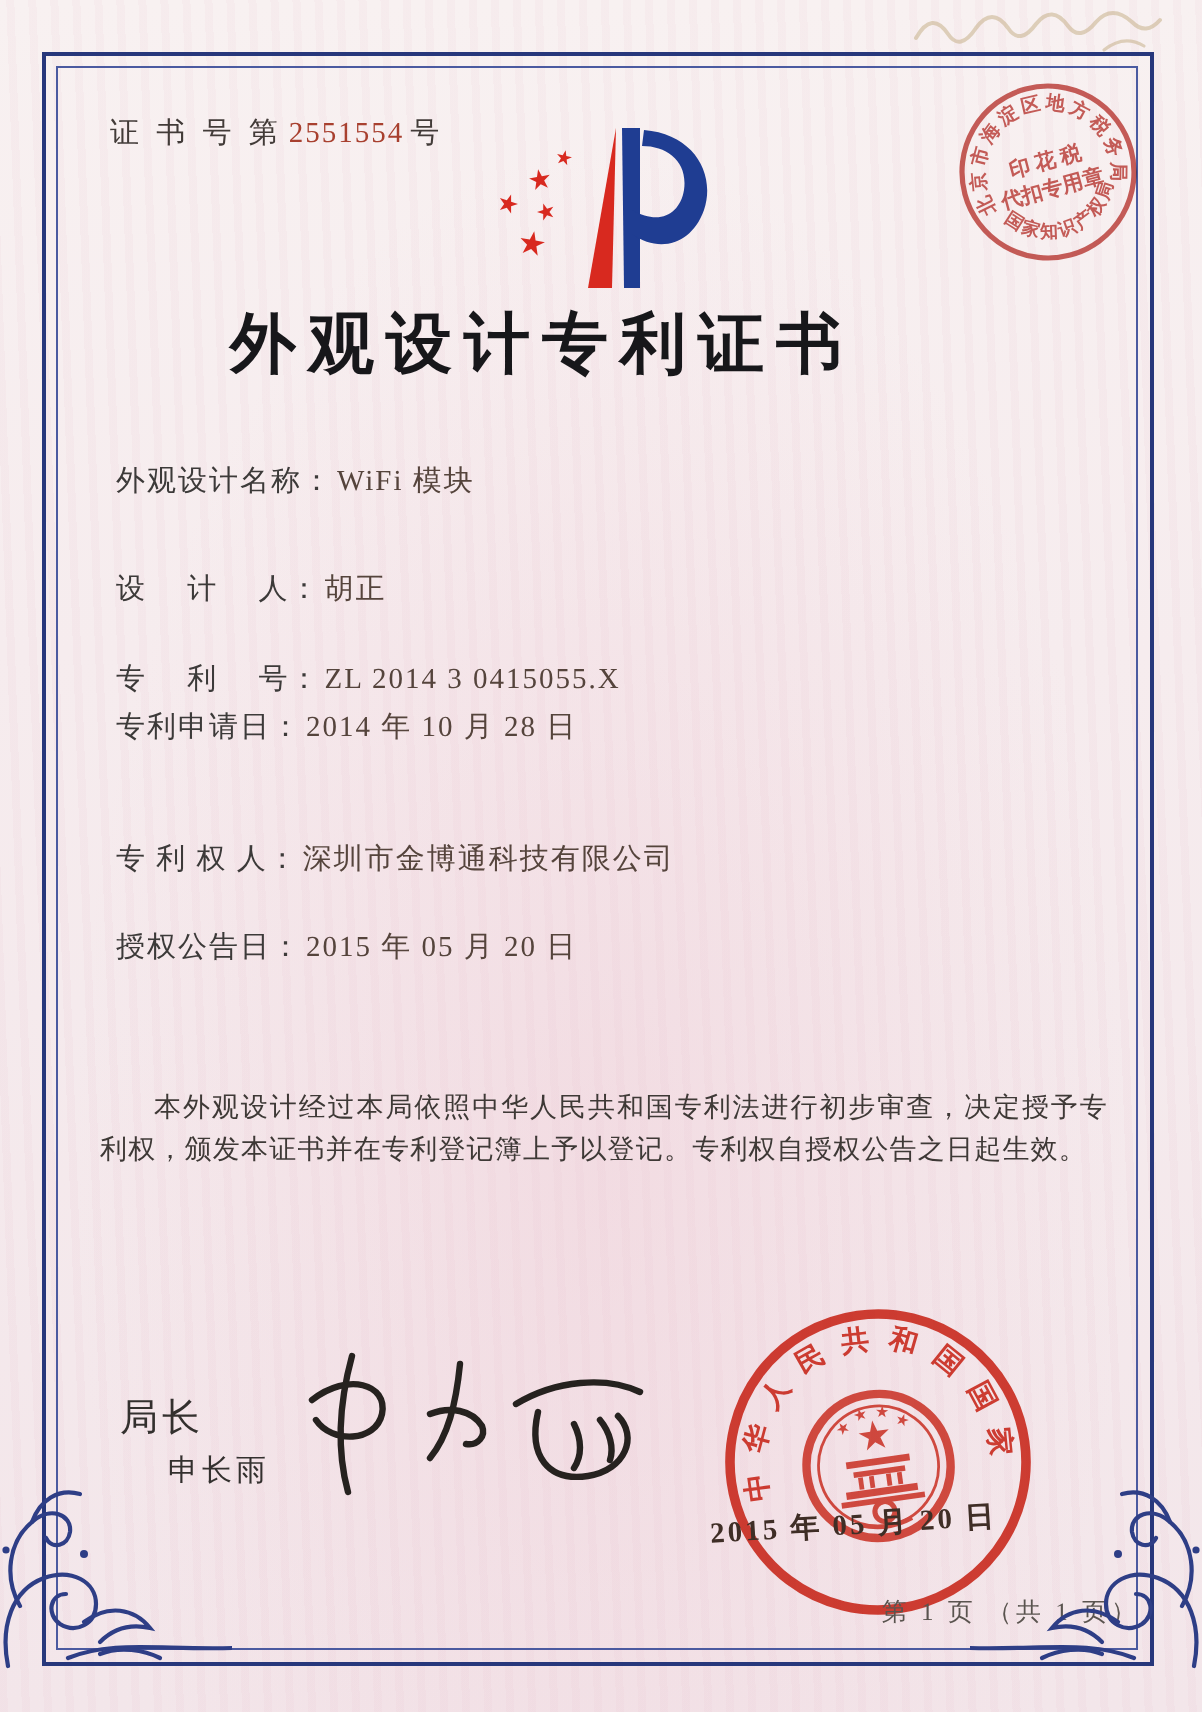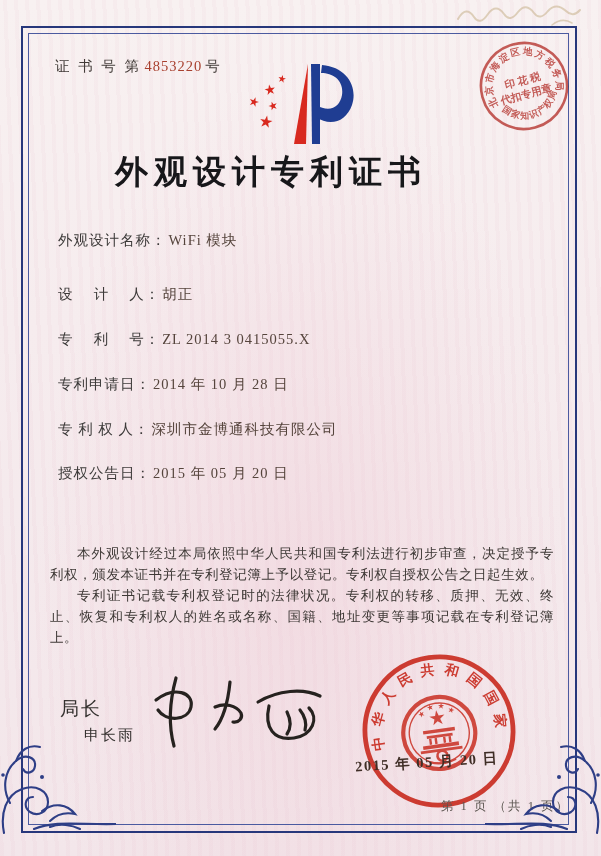--- a/index.html
+++ b/index.html
@@ -16,21 +16,21 @@
   .frame-inner{position:absolute;left:28px;top:33px;width:539px;height:790px;border:1.2px solid #4b5aa0;}
   
   .cert-no{position:absolute;left:55px;top:57px;font-size:14.5px;letter-spacing:2.5px;color:#423b38;}
   .cert-no .num{color:#a8402f;letter-spacing:1px;padding:0 3px;}
   
   .title{position:absolute;left:0;top:150px;width:542px;text-align:center;
     font-size:33px;font-weight:700;letter-spacing:6px;color:#17171a;}
   
   .field{position:absolute;left:58px;width:500px;font-size:14.5px;color:#3c3a39;letter-spacing:1px;white-space:nowrap;}
   .field .val{color:#55443c;padding-left:2px;}
-  .f0{top:231px}.f1{top:285px}.f2{top:330px}.f3{top:375px}.f4{top:420px}.f5{top:464px}
+  .f0{top:231px}.f1{top:285px}.f2{top:330px}.f3{top:354px}.f4{top:420px}.f5{top:464px}
   
   .body-text{position:absolute;left:50px;top:495px;width:504px;font-size:13.5px;line-height:21px;
     color:#3e3936;text-align:justify;letter-spacing:.6px;margin-top:48px;}
   .body-text p{margin:0;text-indent:2em;}
   
   .director-title{position:absolute;left:60px;top:696px;font-size:19px;color:#33302e;letter-spacing:2px;}
   .director-name{position:absolute;left:60px;top:726px;font-size:15px;color:#33302e;letter-spacing:2px;margin-left:24px;}
   .signature{position:absolute;left:142px;top:666px;}
   
   .big-seal{position:absolute;left:359px;top:651px;mix-blend-mode:multiply;opacity:.95;}
@@ -59,21 +59,21 @@
 
   <div class="frame-outer"></div>
   <div class="frame-inner"></div>
 
   <svg class="scribble" width="142" height="28" viewBox="0 0 142 28">
     <path d="M 2 18 q 8 -14 16 -2 q 6 9 14 -3 q 8 -11 16 0 q 6 9 14 -2 q 8 -10 16 1 q 6 8 14 -2 q 8 -9 18 0 q 7 7 14 -1" stroke="#c3ac82" stroke-width="2" fill="none" stroke-linecap="round"></path>
     <path d="M 96 24 q 10 -8 20 -2" stroke="#c3ac82" stroke-width="1.6" fill="none" stroke-linecap="round"></path>
   </svg>
 
   <div class="cert-no">
-    <span>证 书 号 第</span><span class="num">4853220</span><span>号</span>
+    <span>证 书 号 第</span><span class="num">2551554</span><span>号</span>
   </div>
 
   <svg class="tax-stamp" width="94" height="94" viewBox="-47 -47 94 94">
     <g transform="rotate(-15)">
       <circle cx="0" cy="0" r="43" fill="none" stroke="#c4504a" stroke-width="2.6"></circle>
       <defs>
         <path id="taxTop" d="M -29 14 A 32 32 0 1 1 29 14"></path>
         <path id="taxBottom" d="M -28 17 A 33 33 0 0 0 28 17"></path>
       </defs>
       <text class="stamp-arc"><textPath href="#taxTop" startOffset="2">北京市海淀区地方税务局</textPath></text>
@@ -105,21 +105,20 @@
 
   <div class="field f1"><span>设　 计　 人：</span><span class="val">胡正</span></div>
   <div class="field f0"><span>外观设计名称：</span><span class="val">WiFi 模块</span></div>
   <div class="field f2"><span>专　 利　 号：</span><span class="val">ZL 2014 3 0415055.X</span></div>
   <div class="field f3"><span>专利申请日：</span><span class="val">2014 年 10 月 28 日</span></div>
   <div class="field f4"><span>专 利 权 人：</span><span class="val">深圳市金博通科技有限公司</span></div>
   <div class="field f5"><span>授权公告日：</span><span class="val">2015 年 05 月 20 日</span></div>
 
   <div class="body-text">
     <p>本外观设计经过本局依照中华人民共和国专利法进行初步审查，决定授予专利权，颁发本证书并在专利登记簿上予以登记。专利权自授权公告之日起生效。</p>
-    <p>专利证书记载专利权登记时的法律状况。专利权的转移、质押、无效、终止、恢复和专利权人的姓名或名称、国籍、地址变更等事项记载在专利登记簿上。</p>
   </div>
 
   <div class="director-title">局长</div>
   <div class="director-name">申长雨</div>
 
   <svg class="signature" width="192" height="94" viewBox="0 0 192 94">
     <g stroke="#26221f" stroke-width="3.2" fill="none" stroke-linecap="round" stroke-linejoin="round">
       <path d="M 34 12 C 28 34 26 58 32 80"></path>
       <path d="M 14 34 C 32 20 52 26 49 41 C 46 55 24 56 16 44"></path>
       <path d="M 88 16 C 86 36 82 52 73 63"></path>

